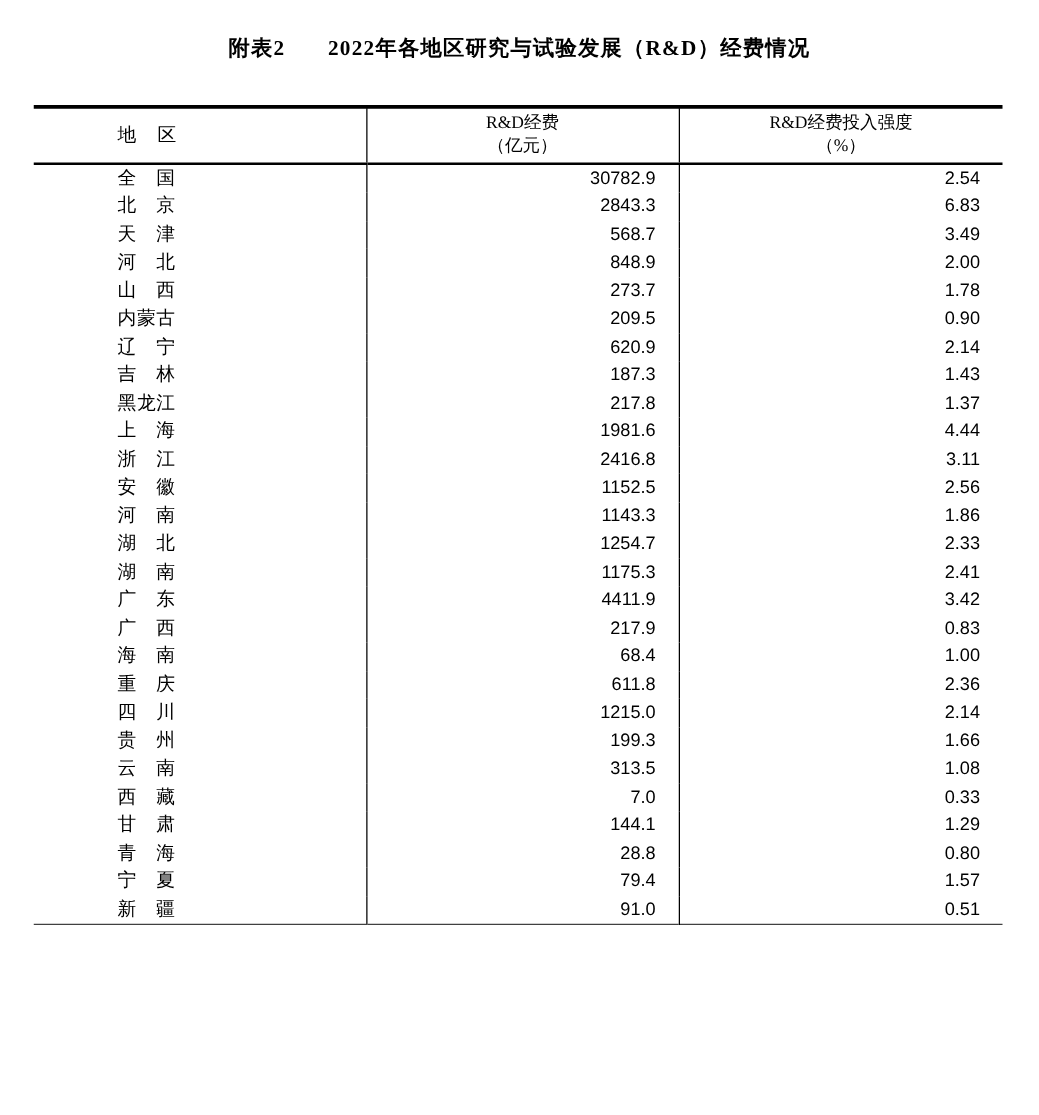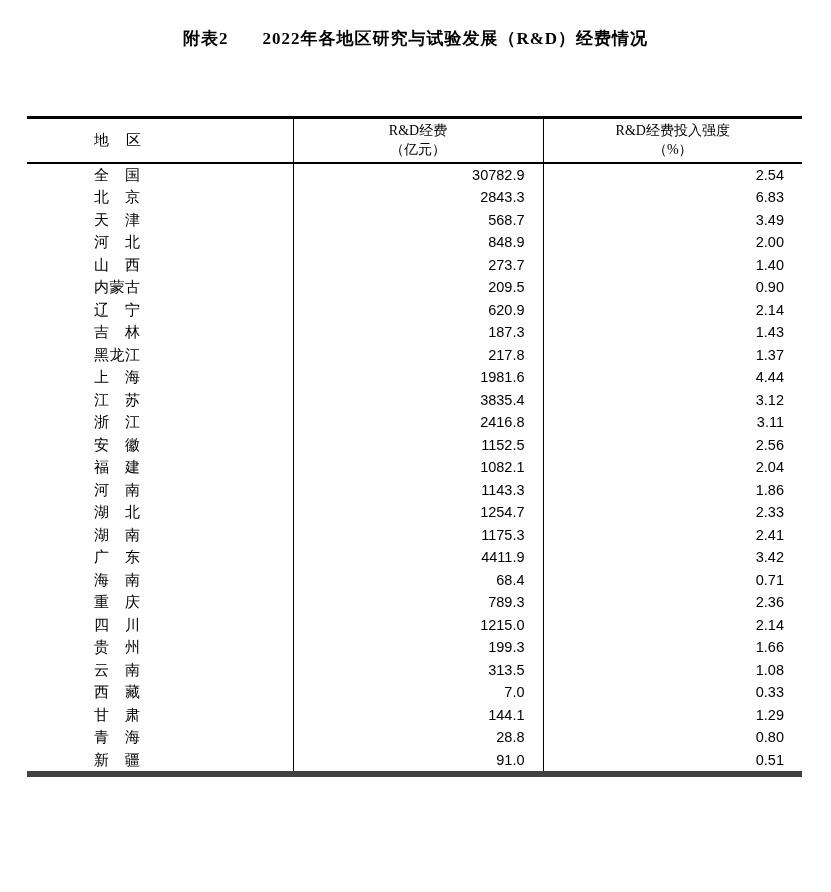--- a/index.html
+++ b/index.html
@@ -22,26 +22,26 @@
     font-size: 17px;
     font-weight: bold;
     letter-spacing: 1px;
     white-space: nowrap;
   }
   .doc-title .title-prefix { margin-right: 34px; margin-top: 28px; }
 
   table.rd-table {
     position: absolute;
     left: 27px;
-    top: 116px;
+    top: 84px;
     width: 775px;
     border-collapse: collapse;
     table-layout: fixed;
     border-top: 3px solid #000;
-    border-bottom: 6px solid #404040;
+    border-bottom: 1px solid #404040;
   }
   col.c1 { width: 266px; }
   col.c2 { width: 250px; }
   col.c3 { width: 259px; }
 
   thead th {
     height: 45px;
     font-weight: normal;
     vertical-align: middle;
     border-bottom: 2px solid #000;
@@ -122,21 +122,21 @@
           <td class="num">3.49</td>
         </tr>
         <tr>
           <td class="region">河　北</td>
           <td class="num">848.9</td>
           <td class="num">2.00</td>
         </tr>
         <tr>
           <td class="region">山　西</td>
           <td class="num">273.7</td>
-          <td class="num">1.40</td>
+          <td class="num">1.78</td>
         </tr>
         <tr>
           <td class="region">内蒙古</td>
           <td class="num">209.5</td>
           <td class="num">0.90</td>
         </tr>
         <tr>
           <td class="region">辽　宁</td>
           <td class="num">620.9</td>
           <td class="num">2.14</td>
@@ -150,67 +150,62 @@
           <td class="region">黑龙江</td>
           <td class="num">217.8</td>
           <td class="num">1.37</td>
         </tr>
         <tr>
           <td class="region">上　海</td>
           <td class="num">1981.6</td>
           <td class="num">4.44</td>
         </tr>
         <tr>
-          <td class="region">江　苏</td>
-          <td class="num">3835.4</td>
-          <td class="num">3.12</td>
-        </tr>
-        <tr>
           <td class="region">浙　江</td>
           <td class="num">2416.8</td>
           <td class="num">3.11</td>
         </tr>
         <tr>
           <td class="region">安　徽</td>
           <td class="num">1152.5</td>
           <td class="num">2.56</td>
         </tr>
         <tr>
-          <td class="region">福　建</td>
-          <td class="num">1082.1</td>
-          <td class="num">2.04</td>
-        </tr>
-        <tr>
           <td class="region">河　南</td>
           <td class="num">1143.3</td>
           <td class="num">1.86</td>
         </tr>
         <tr>
           <td class="region">湖　北</td>
           <td class="num">1254.7</td>
           <td class="num">2.33</td>
         </tr>
         <tr>
           <td class="region">湖　南</td>
           <td class="num">1175.3</td>
           <td class="num">2.41</td>
         </tr>
         <tr>
           <td class="region">广　东</td>
           <td class="num">4411.9</td>
           <td class="num">3.42</td>
         </tr>
         <tr>
+          <td class="region">广　西</td>
+          <td class="num">217.9</td>
+          <td class="num">0.83</td>
+        </tr>
+        <tr>
           <td class="region">海　南</td>
           <td class="num">68.4</td>
-          <td class="num">0.71</td>
+          <td class="num">1.00</td>
         </tr>
         <tr>
           <td class="region">重　庆</td>
-          <td class="num">789.3</td>
+          <td class="num">611.8</td>
           <td class="num">2.36</td>
         </tr>
         <tr>
           <td class="region">四　川</td>
           <td class="num">1215.0</td>
           <td class="num">2.14</td>
         </tr>
         <tr>
           <td class="region">贵　州</td>
           <td class="num">199.3</td>
@@ -230,20 +225,25 @@
           <td class="region">甘　肃</td>
           <td class="num">144.1</td>
           <td class="num">1.29</td>
         </tr>
         <tr>
           <td class="region">青　海</td>
           <td class="num">28.8</td>
           <td class="num">0.80</td>
         </tr>
         <tr>
+          <td class="region">宁　夏</td>
+          <td class="num">79.4</td>
+          <td class="num">1.57</td>
+        </tr>
+        <tr>
           <td class="region">新　疆</td>
           <td class="num">91.0</td>
           <td class="num">0.51</td>
         </tr>
       </tbody>
   </table>
 
 </div>
 
 </body></html>

